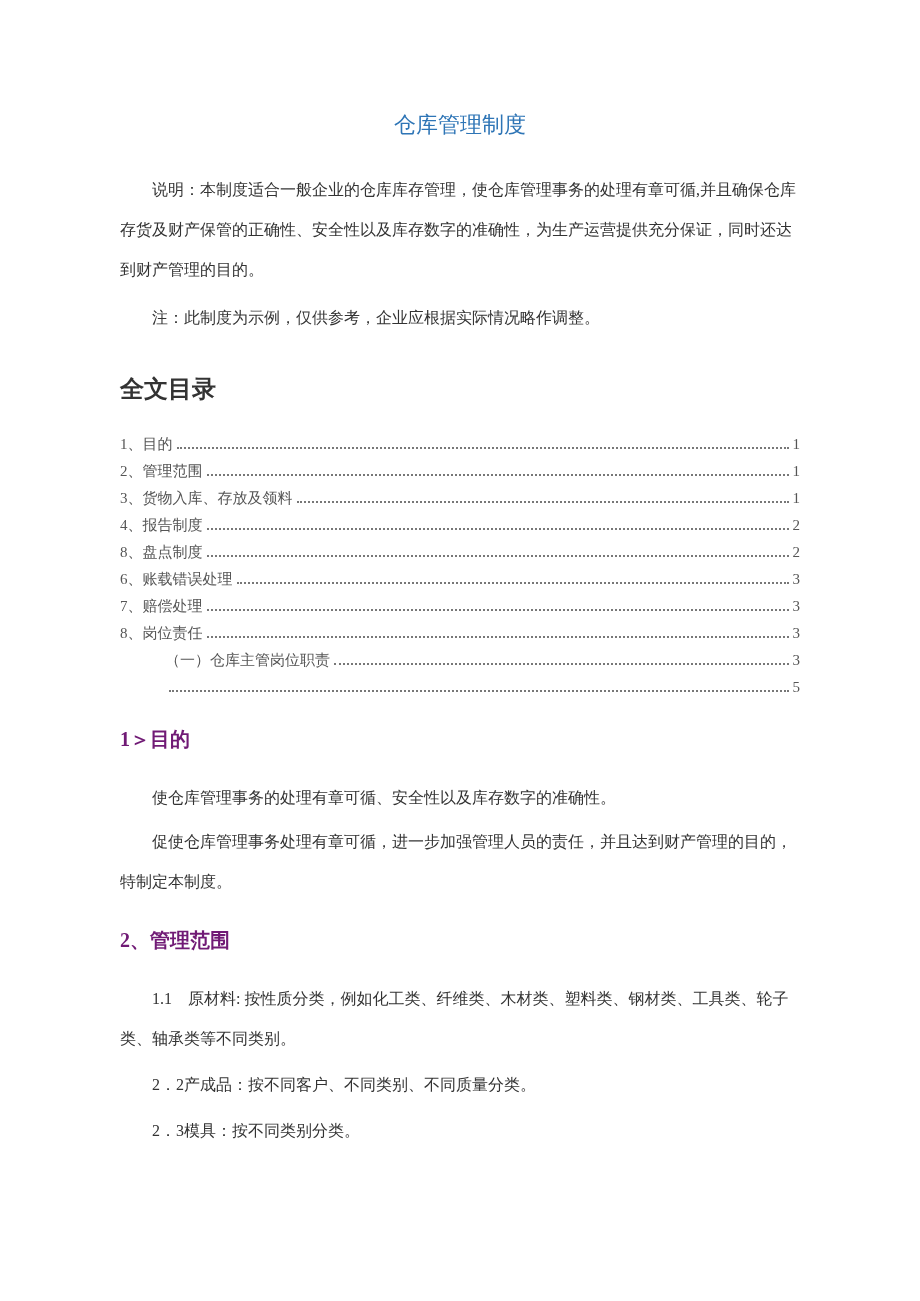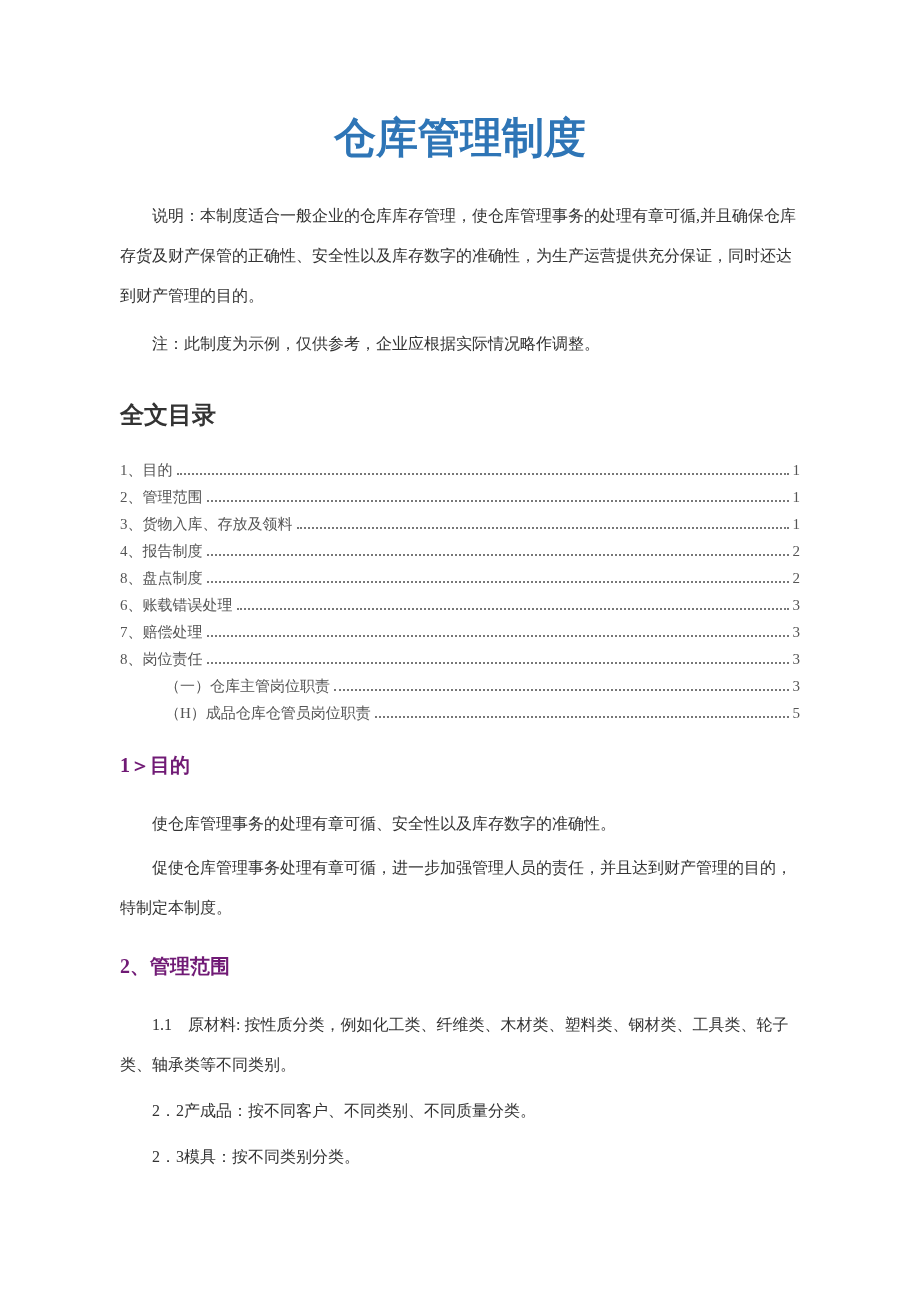--- a/index.html
+++ b/index.html
@@ -6,22 +6,22 @@
     body {
       background: #ffffff;
       width: 920px;
       height: 1301px;
       font-family: "SimSun", "Songti SC", serif;
       color: #333333;
       padding: 110px 120px 60px 120px;
     }
     .title {
       text-align: center;
-      font-size: 42px;
-      font-weight: bold;
+      font-size: 22px;
+      font-weight: normal;
       color: #2e75b6;
       font-family: "SimHei", "Heiti SC", sans-serif;
       margin-bottom: 30px;
     }
     .intro {
       font-size: 16px;
       line-height: 2.5;
       color: #333;
       margin-bottom: 8px;
       text-indent: 2em;
@@ -126,21 +126,20 @@
       <span class="toc-label">8、岗位责任</span>
       <span class="toc-dots"></span>
       <span class="toc-page">3</span>
     </div>
   <div class="toc-item sub">
       <span class="toc-label">（一）仓库主管岗位职责</span>
       <span class="toc-dots"></span>
       <span class="toc-page">3</span>
     </div>
   <div class="toc-item sub">
-      <span class="toc-label">（H）成品仓库仓管员岗位职责</span>
       <span class="toc-dots"></span>
       <span class="toc-page">5</span>
     </div>
 </div>
 
 <h2 class="section-heading">1＞目的</h2>
 <p class="body-text">使仓库管理事务的处理有章可循、安全性以及库存数字的准确性。</p>
 <p class="body-text">促使仓库管理事务处理有章可循，进一步加强管理人员的责任，并且达到财产管理的目的，特制定本制度。</p>
 
 <h2 class="section-heading">2、管理范围</h2>

